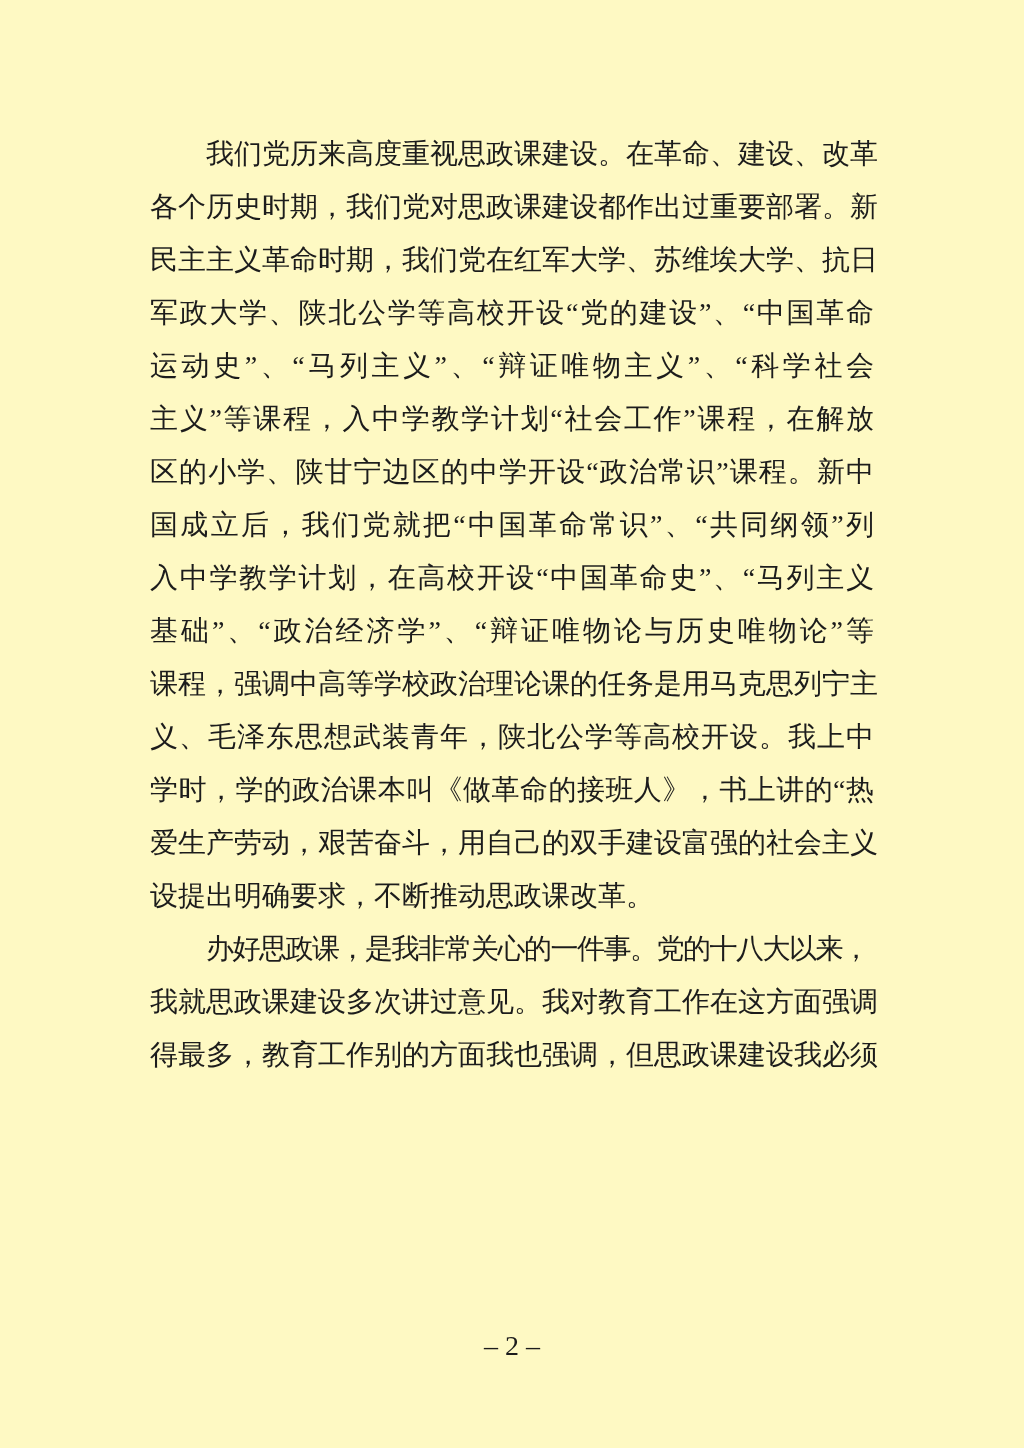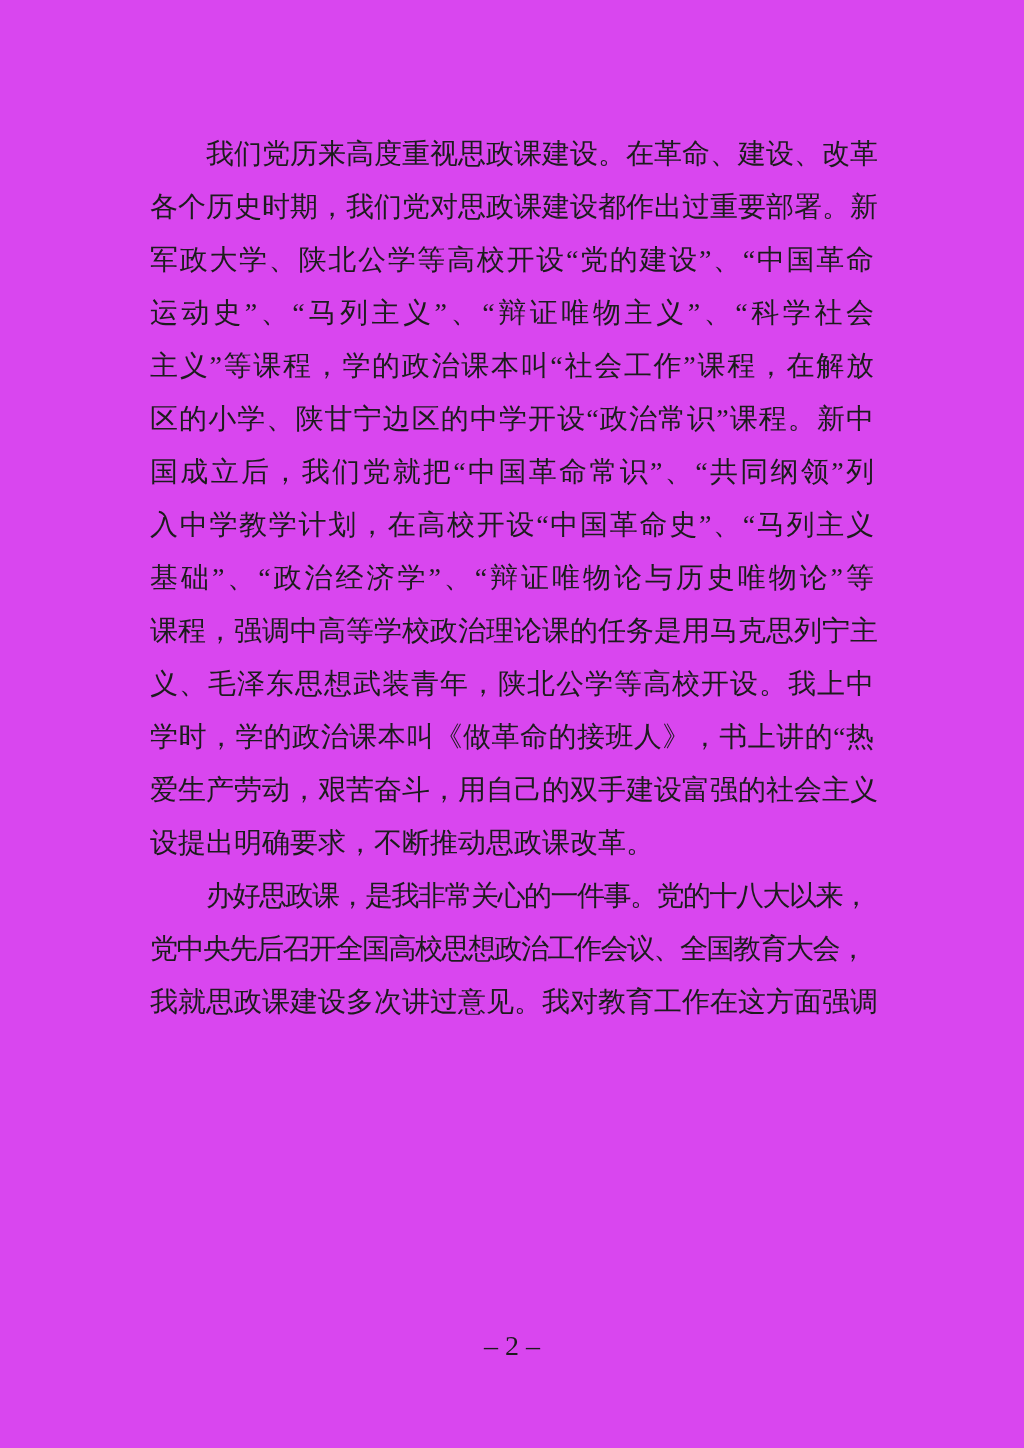--- a/index.html
+++ b/index.html
@@ -5,21 +5,21 @@
   html, body {
     margin: 0;
     padding: 0;
     background: #e8e8e8;
   }
   .page {
     position: relative;
     width: 1024px;
     height: 1448px;
     margin: 0 auto;
-    background: #d946ef;
+    background: #fef9c3;
     overflow: hidden;
     font-family: "Liberation Serif", "DejaVu Serif", serif;
     color: #1c1c1c;
   }
   .textblock {
     position: absolute;
     top: 127px;
     left: 150px;
     width: 724px;
   }
@@ -62,37 +62,38 @@
 </head>
 <body>
 
 <div class="page">
 
   <div class="textblock">
 
     <div class="para">
       <div class="line indent">我们党历来高度重视思政课建设。在革命、建设、改革</div>
       <div class="line">各个历史时期，我们党对思政课建设都作出过重要部署。新</div>
+      <div class="line">民主主义革命时期，我们党在红军大学、苏维埃大学、抗日</div>
       <div class="line">军政大学、陕北公学等高校开设“党的建设”、“中国革命</div>
       <div class="line">运动史”、“马列主义”、“辩证唯物主义”、“科学社会</div>
-      <div class="line">主义”等课程，学的政治课本叫“社会工作”课程，在解放</div>
+      <div class="line">主义”等课程，入中学教学计划“社会工作”课程，在解放</div>
       <div class="line">区的小学、陕甘宁边区的中学开设“政治常识”课程。新中</div>
       <div class="line">国成立后，我们党就把“中国革命常识”、“共同纲领”列</div>
       <div class="line">入中学教学计划，在高校开设“中国革命史”、“马列主义</div>
       <div class="line">基础”、“政治经济学”、“辩证唯物论与历史唯物论”等</div>
       <div class="line">课程，强调中高等学校政治理论课的任务是用马克思列宁主</div>
       <div class="line">义、毛泽东思想武装青年，陕北公学等高校开设。我上中</div>
       <div class="line">学时，学的政治课本叫《做革命的接班人》，书上讲的“热</div>
       <div class="line">爱生产劳动，艰苦奋斗，用自己的双手建设富强的社会主义</div>
       <div class="line short">设提出明确要求，不断推动思政课改革。</div>
     </div>
 
     <div class="para">
       <div class="line indent tight">办好思政课，是我非常关心的一件事。党的十八大以来，</div>
-      <div class="line tight">党中央先后召开全国高校思想政治工作会议、全国教育大会，</div>
       <div class="line">我就思政课建设多次讲过意见。我对教育工作在这方面强调</div>
+      <div class="line">得最多，教育工作别的方面我也强调，但思政课建设我必须</div>
     </div>
 
   </div>
 
   <div class="footer">– 2 –</div>
 
 </div>
 
 </body></html>

